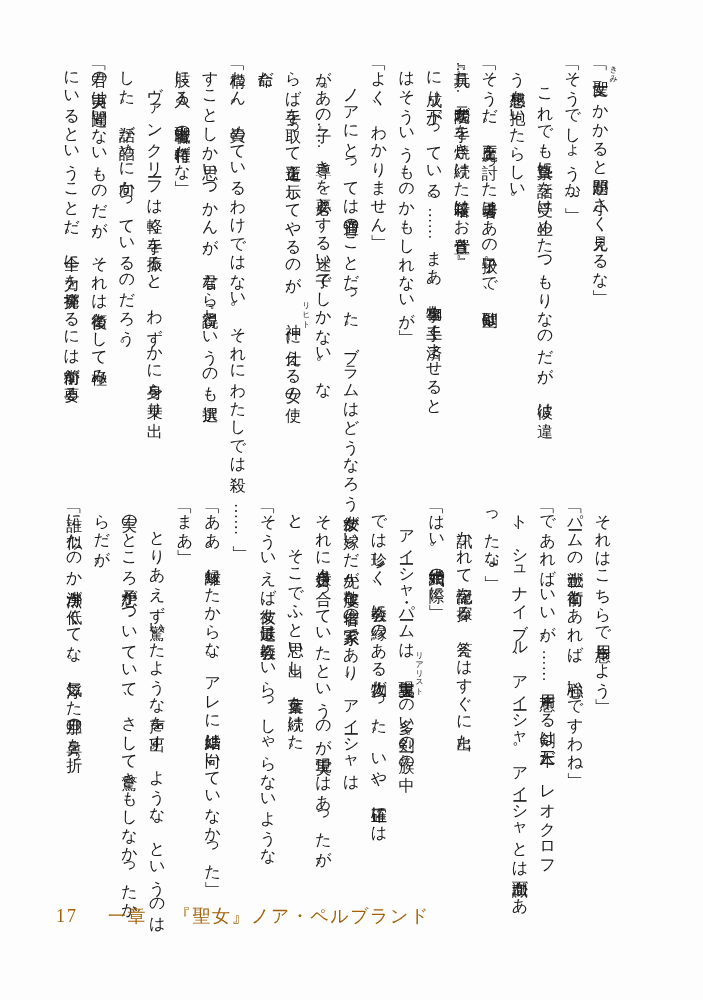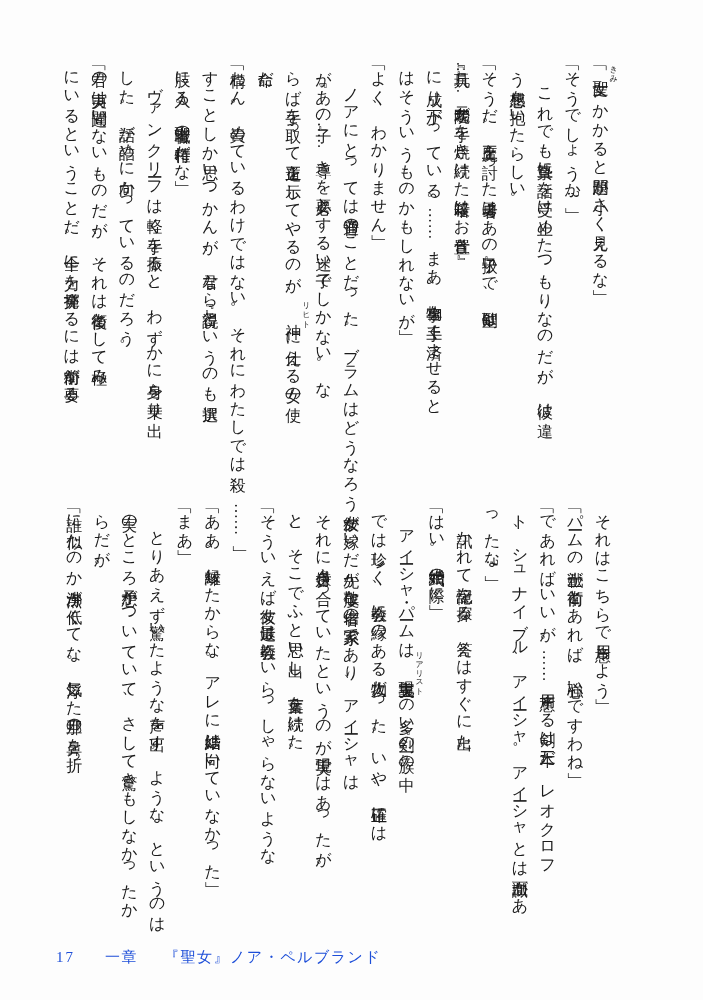--- a/index.html
+++ b/index.html
@@ -36,24 +36,24 @@
   }
   ruby { ruby-align: center; }
   rt {
     font-size: 8px;
     letter-spacing: 0;
     color: #2a2a2a;
   }
   .footer {
     position: absolute;
     left: 56px;
-    top: 948px;
-    font-size: 15px;
+    top: 904px;
+    font-size: 18px;
     letter-spacing: 1.5px;
-    color: #1d4ed8;
+    color: #a16207;
     white-space: nowrap;
   }
   .footer .page-num { margin-right: 30px; letter-spacing: 2px; }
   .footer .chapter { margin-right: 26px; }
 </style>
 </head>
 <body>
 
 <div class="page">
 

